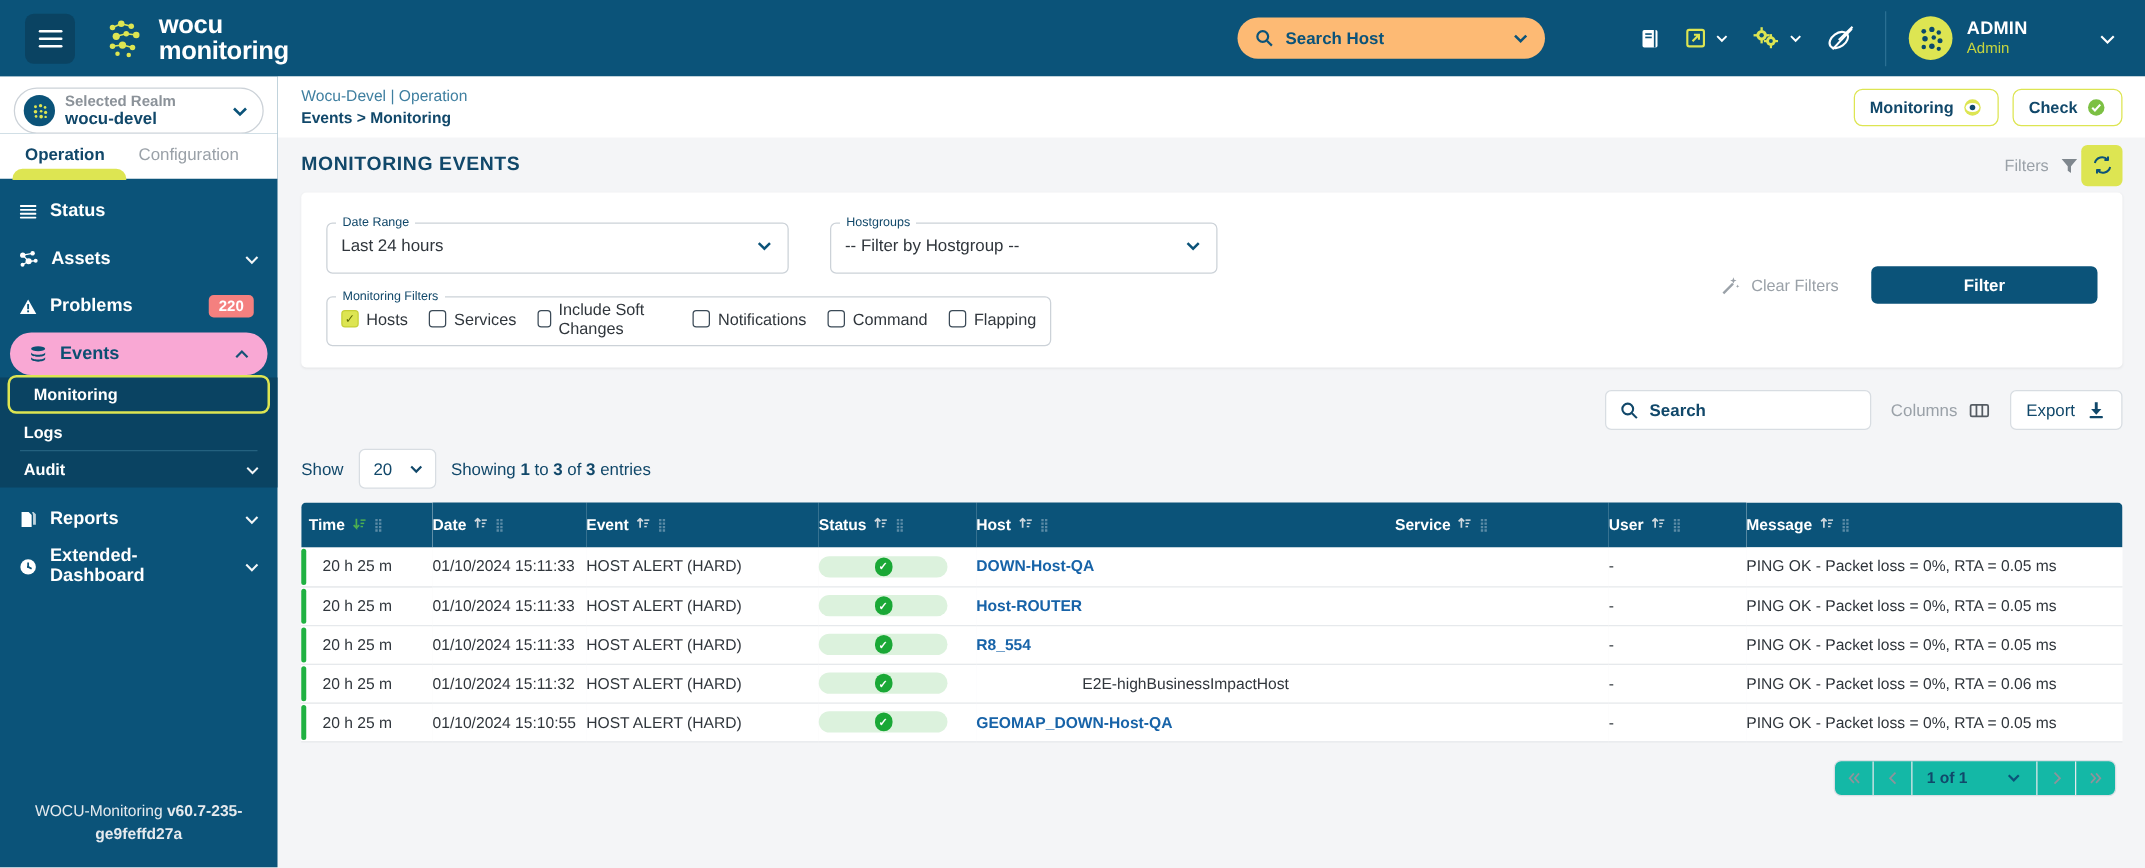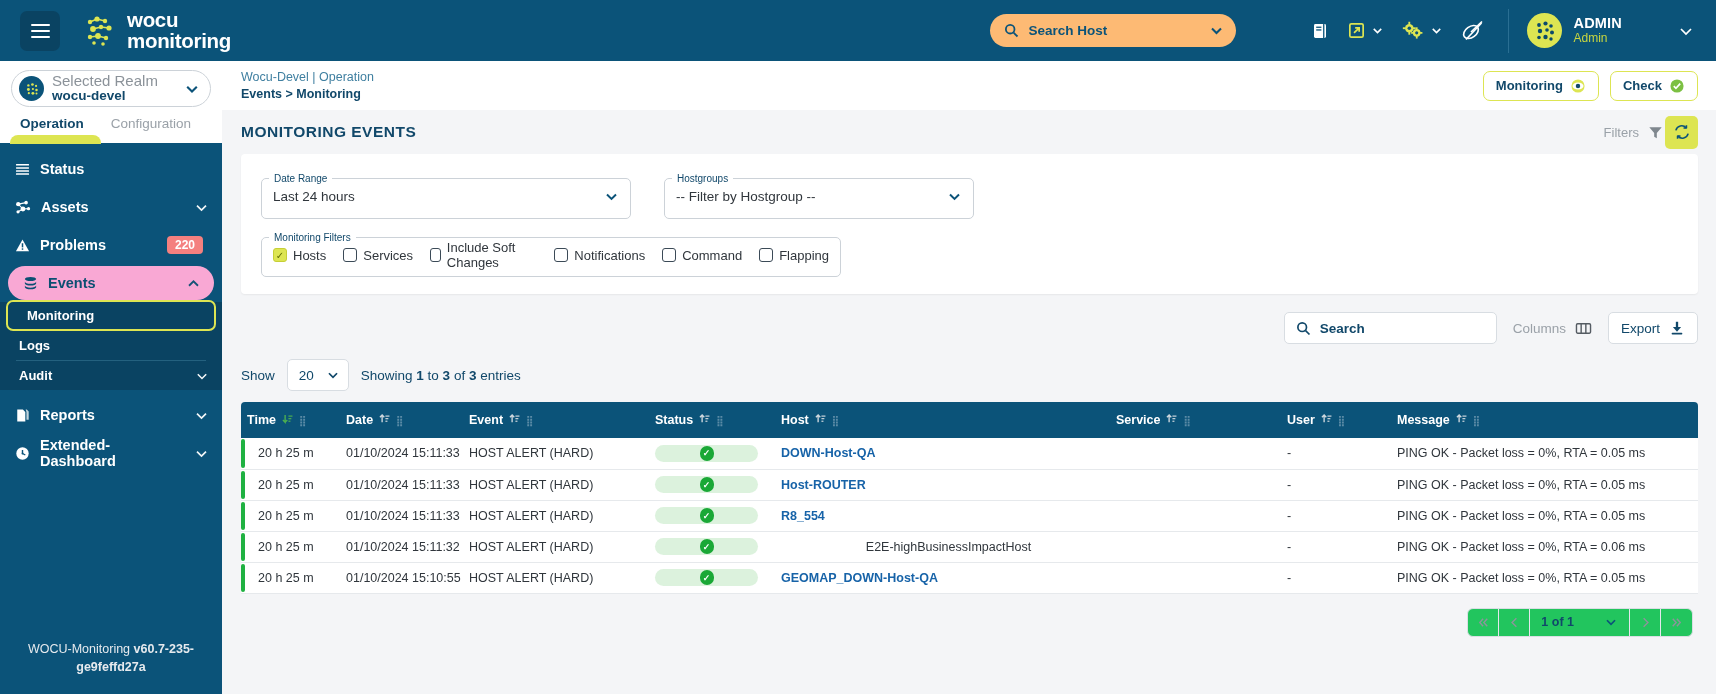--- a/index.html
+++ b/index.html
@@ -53,21 +53,21 @@
 
   
   .sidebar { width: 222px; min-width: 222px; background: #0b5379; display: flex; flex-direction: column; position: relative; }
   .realm-zone { background: #fff; padding: 9px 11px 0 11px; }
   .realm-select {
     height: 37px; border: 1px solid #ccd2d8; border-radius: 20px;
     display: flex; align-items: center; padding: 0 10px 0 7px; cursor: pointer; background: #fff;
   }
   .realm-dot { width: 25px; height: 25px; border-radius: 50%; background: #0b5379; display:flex; align-items:center; justify-content:center; }
   .realm-txt { margin-left: 8px; line-height: 1.08; flex: 1; }
-  .realm-label { font-size: 15px; color: #8b9299; }
+  .realm-label { font-size: 12px; color: #8b9299; font-weight: bold; }
   .realm-value { font-size: 13.5px; color: #11486a; font-weight: 700; }
   .realm-caret { color: #0b5379; font-size: 14px; font-weight: 700; }
 
   .tabs { background: #fff; display: flex; gap: 27px; padding: 9px 0 0 20px; position: relative; }
   .tab { font-size: 13.5px; padding-bottom: 10px; cursor: pointer; }
   .tab.active { color: #11486a; font-weight: 700; border-bottom: 2.5px solid #11486a; }
   .tab.inactive { color: #9aa1a8; }
   .tab-knob { position: absolute; left: 10px; bottom: -1px; width: 91px; height: 9px; background: #dde552; border-radius: 8px 8px 0 0; }
 
   .nav { padding-top: 7px; flex: 1; }
@@ -219,21 +219,21 @@
     display: flex; align-items: center; justify-content: center;
     color: #fff; font-size: 9px; font-weight: 700;
   }
   .host-link { color: #1763a8; font-weight: 700; font-size: 12.5px; cursor: pointer; }
   .host-plain { color: #30363c; font-size: 12.5px; }
 
   
   .pager-row { display: flex; justify-content: flex-end; padding: 14px 23px 0 0; }
   .pager {
     display: flex; align-items: stretch; border: 1px solid #dadfe4; border-radius: 6px;
-    background: #22c55e; overflow: hidden; height: 29px;
+    background: #14b8a6; overflow: hidden; height: 29px;
   }
   .pg-btn {
     width: 31px; display: flex; align-items: center; justify-content: center;
     color: #8d949b; font-size: 14px; border-right: 1px solid #e4e8ec; cursor: pointer;
   }
   .pg-btn.last { border-right: none; }
   .pg-mid {
     display: flex; align-items: center; gap: 30px; padding: 0 11px;
     border-right: 1px solid #e4e8ec; cursor: pointer;
   }
@@ -630,20 +630,33 @@
               <span class="txt">Command</span>
             </label>
             <label class="chk">
               <span class="box"></span>
               <span class="txt">Flapping</span>
             </label>
           </div>
         </fieldset>
       </div>
 
+      <div class="filter-right">
+        <div class="clear-filters">
+          <span>
+            <svg width="17" height="17" viewBox="0 0 18 18" fill="#9aa1a8">
+              <path d="M3.2 14.8 L11.4 6.6 L12.8 8 L4.6 16.2 Z"></path>
+              <path d="M12.4 2 L13.1 4 L15.1 4.7 L13.1 5.4 L12.4 7.4 L11.7 5.4 L9.7 4.7 L11.7 4 Z"></path>
+              <path d="M16 8 L16.4 9.1 L17.5 9.5 L16.4 9.9 L16 11 L15.6 9.9 L14.5 9.5 L15.6 9.1 Z"></path>
+            </svg>
+          </span>
+          <span>Clear Filters</span>
+        </div>
+        <button class="filter-btn">Filter</button>
+      </div>
     </div>
 
     <div class="tbl-tools">
       <div class="tbl-tools-right">
         <div class="search-box">
           <span>
             <svg width="15" height="15" viewBox="0 0 16 16" fill="none" stroke="#11486a" stroke-width="1.8">
               <circle cx="6.6" cy="6.6" r="4.6"></circle>
                 <path d="M10.2 10.2 L14.4 14.4"></path>
             </svg>

